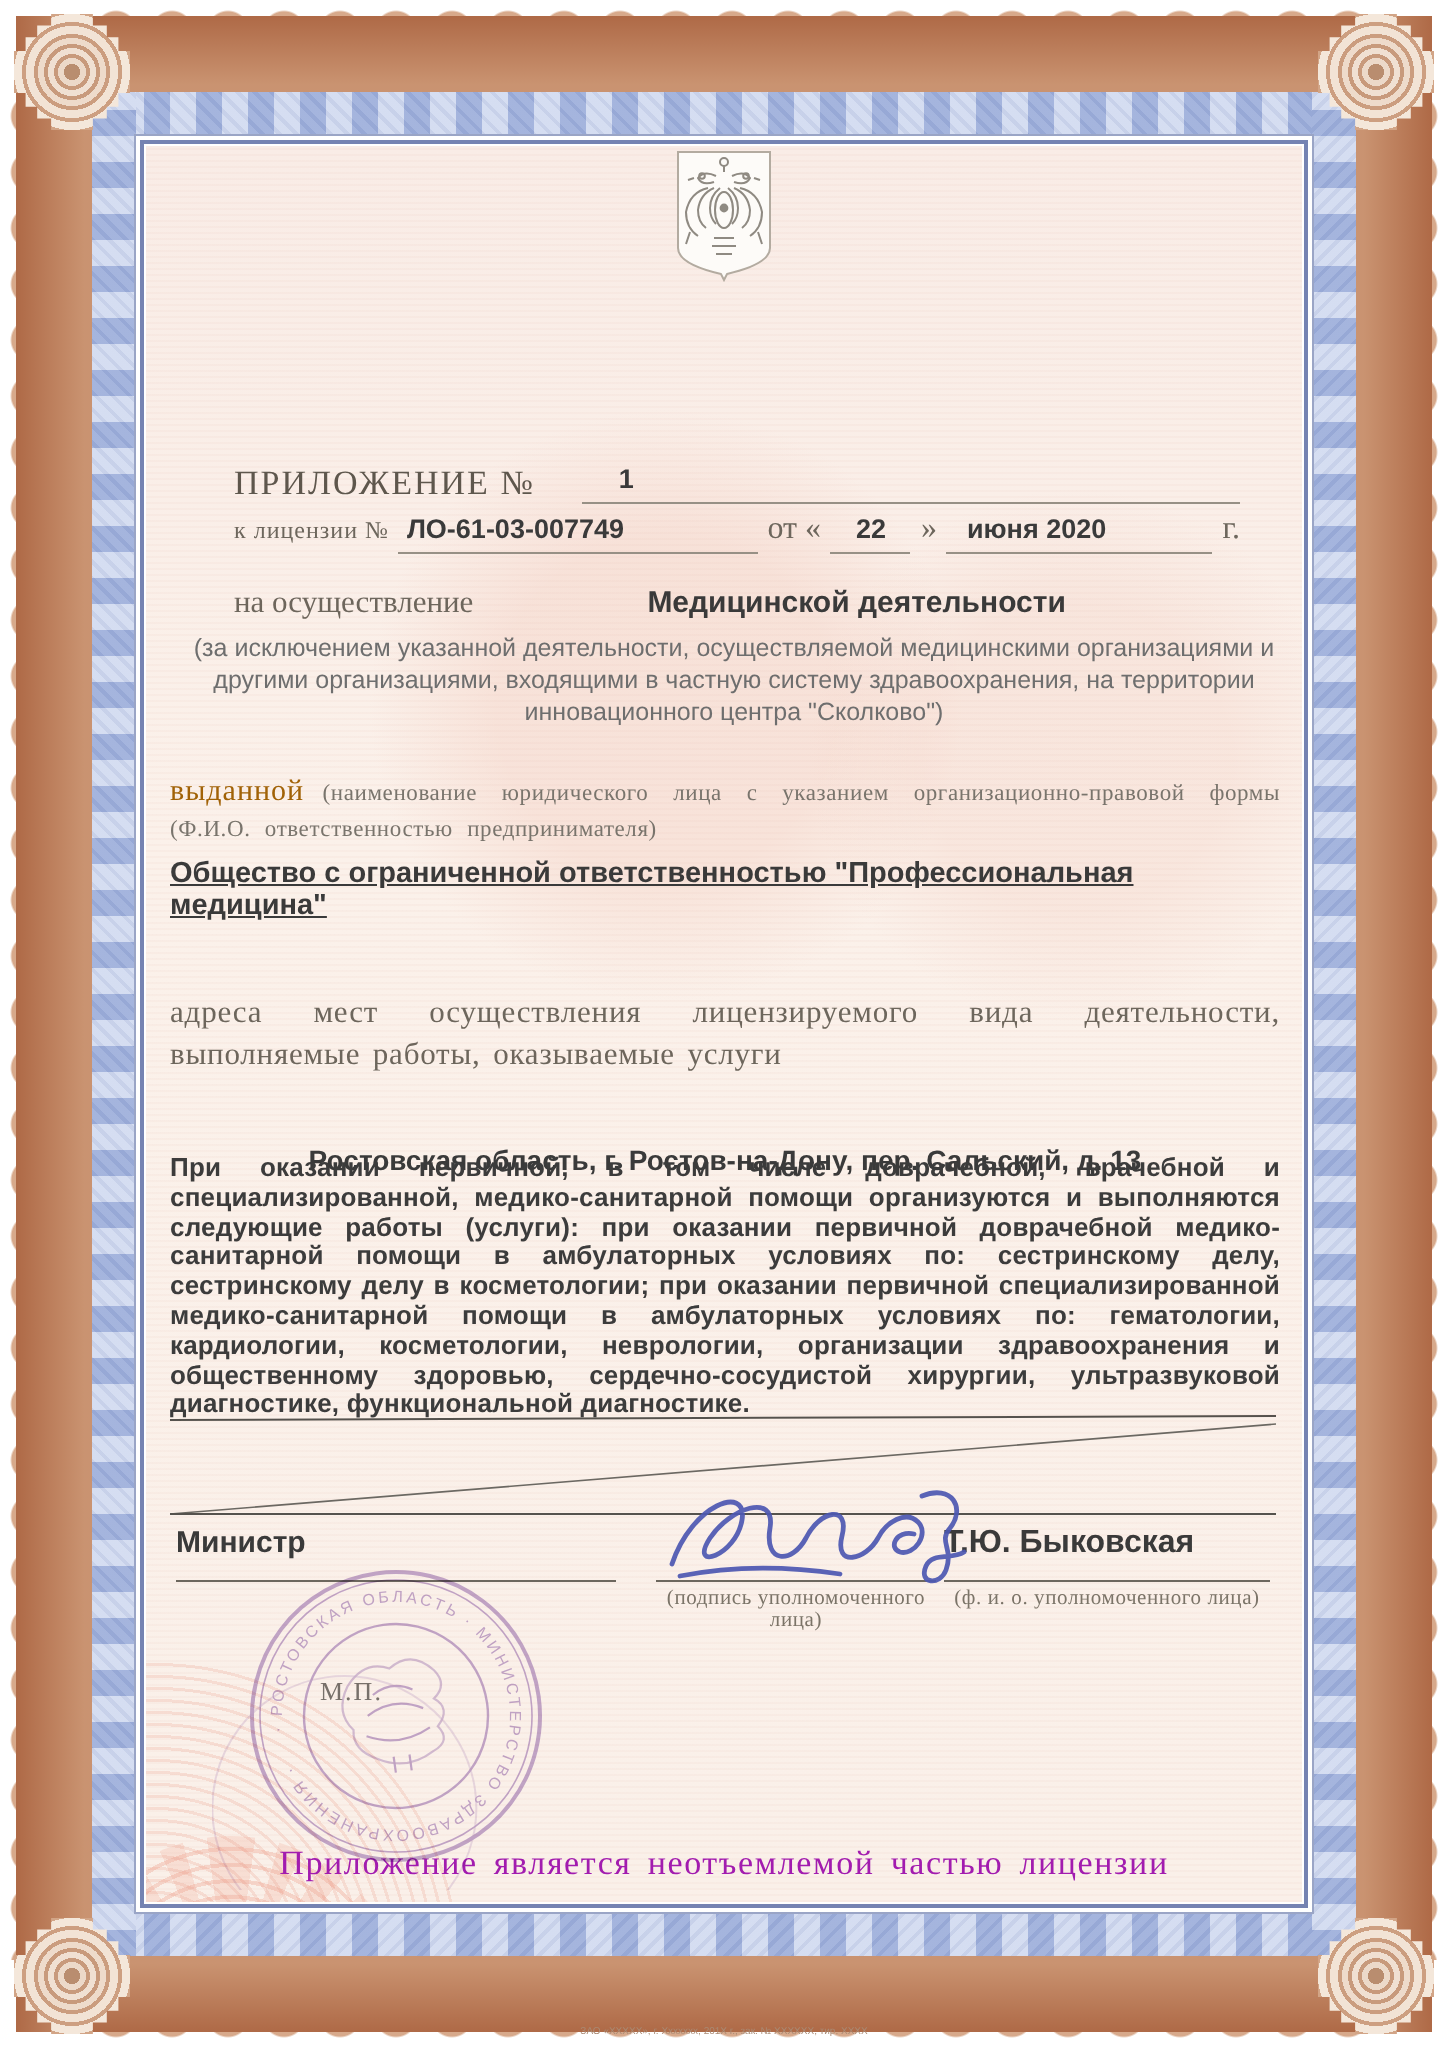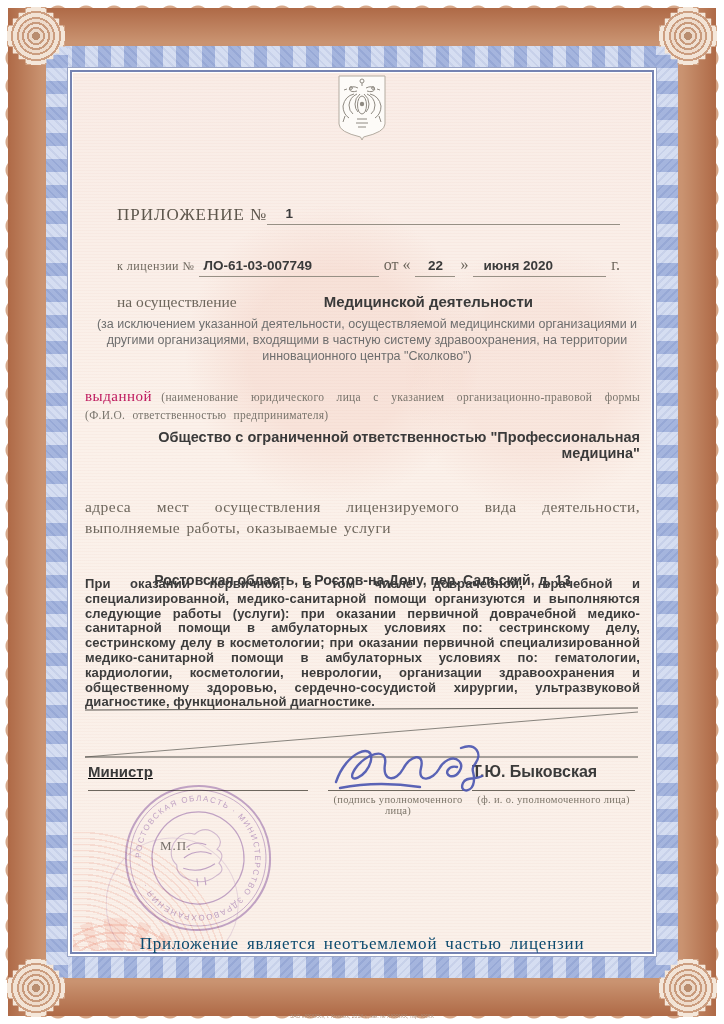--- a/index.html
+++ b/index.html
@@ -96,67 +96,67 @@
   .row-serial{left:117px;right:104px;top:104px;display:flex;justify-content:space-between;align-items:baseline;}
   .series-label{font-size:16px;color:#5e574d;}
   .series-value{font-size:15px;margin-left:10px;letter-spacing:1px;}
   .doc-number{font-family:"DejaVu Serif",serif;font-weight:bold;font-size:15px;color:#34312d;letter-spacing:3px;}
 
   .emblem{left:337px;top:74px;}
 
   .title{left:0;right:0;top:142px;text-align:center;font-weight:bold;font-size:20px;line-height:23px;
     color:#49423a;letter-spacing:.5px;}
 
-  .row-appendix{left:117px;right:104px;top:204px;display:flex;align-items:flex-end;}
+  .row-appendix{left:117px;right:104px;top:231px;display:flex;align-items:flex-end;gap:24px;}
   .appendix-label{font-size:17px;letter-spacing:1px;color:#5e574d;white-space:nowrap;}
   .field{flex:1;border-bottom:1px solid #979085;min-height:20px;}
   .field .sans-val{font-size:13.5px;}
   .appendix-value{display:inline-block;padding-left:18px;font-size:14px;}
 
   .row-license{left:117px;right:104px;top:256px;display:flex;align-items:baseline;gap:5px;}
   .license-label{font-size:12px;letter-spacing:.5px;white-space:nowrap;}
   .f-num{flex:1.35;} .f-day{width:40px;flex:none;text-align:center;} .f-date{flex:1;}
   .f-num span{padding-left:4px;} .f-date span{padding-left:10px;}
   .q{font-size:16px;color:#6d665c;white-space:nowrap;}
 
   .row-activity{left:117px;right:104px;top:293px;display:flex;align-items:baseline;}
   .activity-label{font-size:15.5px;white-space:nowrap;}
   .activity-name{flex:1;text-align:center;font-size:15px;}
 
   .note{left:95px;right:85px;top:316px;font-family:"Liberation Sans",sans-serif;font-size:12.5px;
     line-height:16px;color:#6e6e6e;text-align:center;}
 
   .issued{left:85px;right:84px;top:387px;text-align:justify;}
-  .issued-label{font-size:15px;color:#be185d;letter-spacing:.5px;margin-top:40px;}
+  .issued-label{font-size:15px;color:#a16207;letter-spacing:.5px;margin-top:40px;}
   .issued-note{font-size:11.5px;color:#79746c;letter-spacing:.3px;word-spacing:4px;line-height:14px;}
-  .company{left:85px;right:84px;top:429px;text-align:right;font-size:14.5px;}
+  .company{left:85px;right:84px;top:429px;text-align:left;font-size:14.5px;text-decoration:underline;}
 
   .addresses{left:85px;right:84px;top:496px;font-size:15.5px;line-height:21px;color:#6d665c;
     text-align:justify;letter-spacing:.4px;word-spacing:2px;}
   .addr-value{left:85px;right:84px;top:543px;text-align:center;font-size:14px;margin-top:29px;}
 
   .works{left:85px;right:84px;top:577px;font-family:"Liberation Sans",sans-serif;font-weight:bold;
     font-size:13px;line-height:14.8px;color:#3c3c3c;text-align:justify;letter-spacing:.1px;}
 
   .zlines{left:85px;top:700px;z-index:7;}
 
   .sig-col{top:763px;}
   .sig-name{height:27px;font-size:15px;}
   .sig-name.right{text-align:left;font-size:16px;padding-right:2px;}
   .sig-line{border-bottom:1px solid #6d675e;}
   .sig-cap{font-family:"Liberation Serif",serif;font-size:10.5px;color:#7b7468;text-align:center;
     padding-top:3px;letter-spacing:.3px;}
-  .col1{left:88px;width:220px;text-decoration:underline;} .col2{left:328px;width:140px;} .col3{left:472px;width:163px;}
+  .col1{left:88px;width:220px;} .col2{left:328px;width:140px;} .col3{left:472px;width:163px;}
 
   .signature-svg{left:330px;top:738px;z-index:9;}
   .stamp-svg{left:106px;top:770px;z-index:9;mix-blend-mode:multiply;}
   .mp{left:160px;top:838px;z-index:10;font-size:13px;color:#77706a;letter-spacing:1px;}
 
-  .footer-note{left:0;right:0;top:922px;text-align:center;font-size:17px;color:#0c4a6e;
-    letter-spacing:.8px;word-spacing:3px;margin-top:12px;}
+  .footer-note{left:0;right:0;top:922px;text-align:center;font-size:17px;color:#a21caf;
+    letter-spacing:.8px;word-spacing:3px;}
   .microprint{left:0;right:0;bottom:5px;text-align:center;font-family:"Liberation Sans",sans-serif;
     font-size:5px;color:#a98a74;z-index:11;}
 </style>
 </head>
 <body>
 
 <div class="page">
 
   <div class="wave wave-top"></div>
   <div class="wave wave-bottom"></div>

